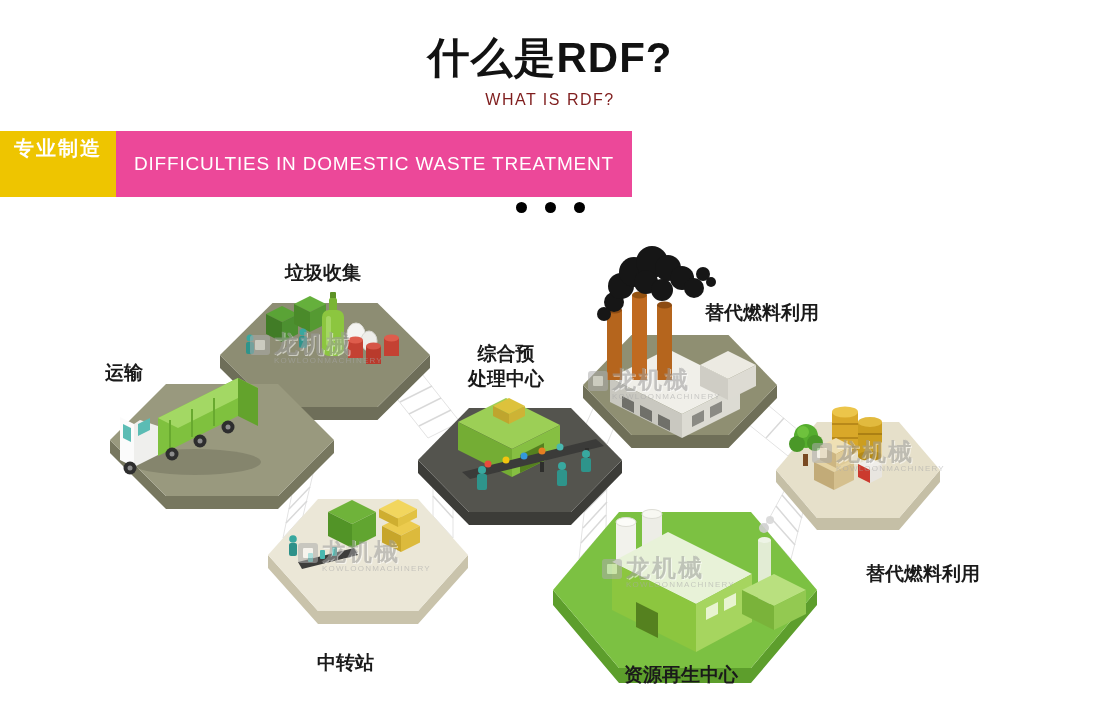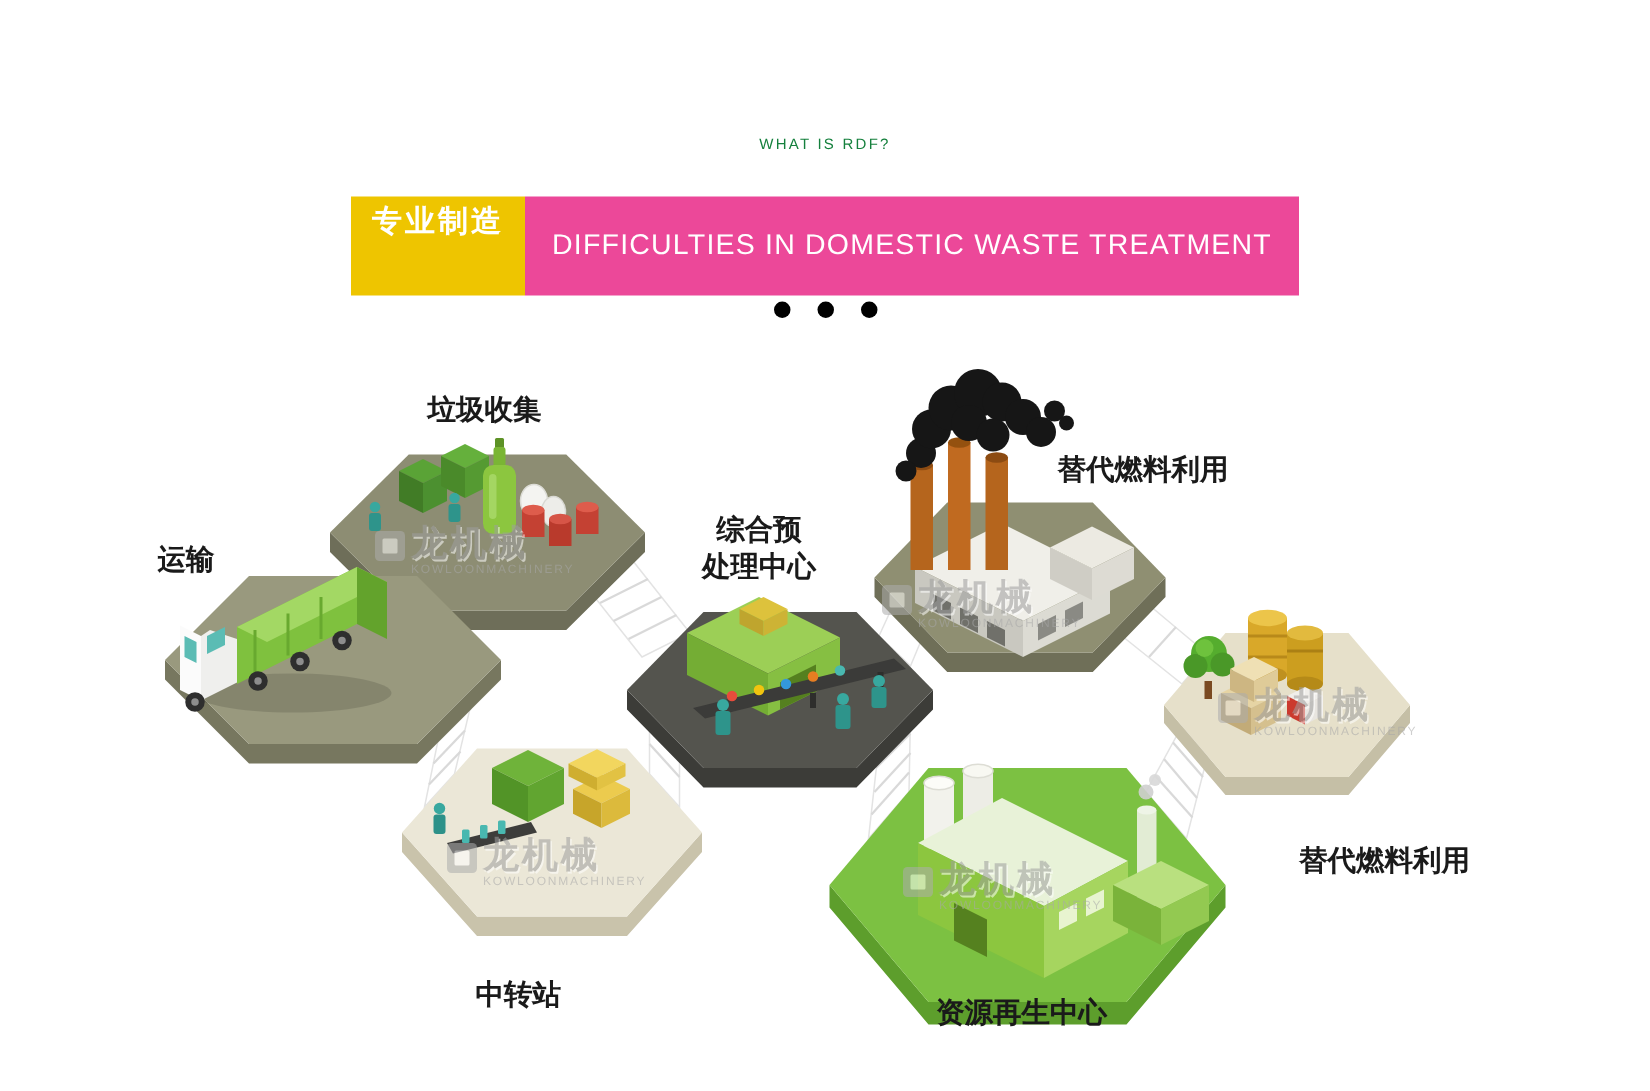--- a/index.html
+++ b/index.html
@@ -3,49 +3,50 @@
 <meta charset="utf-8">
 <style>
   * { margin:0; padding:0; box-sizing:border-box; }
   html,body { background:#fff; }
   body { font-family:"Liberation Sans", sans-serif; }
   .page { position:relative; width:1100px; height:727px; background:#fff; overflow:hidden; }
 
   .title { position:absolute; top:30px; left:0; width:100%; text-align:center;
            font-size:42px; font-weight:700; color:#121212; letter-spacing:1px; }
   .subtitle { position:absolute; top:91px; left:0; width:100%; text-align:center;
-              font-size:10px; color:#15803d; letter-spacing:1.5px; }
-
-  .banner { position:absolute; top:131px; left:0; width:100%; display:flex; justify-content:center; }
+              font-size:16px; color:#7f1d1d; letter-spacing:1.5px; }
+
+  .banner { position:absolute; top:131px; left:0; width:100%; display:flex; }
   .banner-badge { background:#eec500; color:#fff; font-size:20px; font-weight:700;
                   padding:5px 14px; letter-spacing:2px; line-height:24px; }
   .banner-bar { background:#ec4899; color:#fff; font-size:19px; font-weight:400;
                 padding:22px 18px; letter-spacing:.8px; line-height:22px; }
 
   .dots { position:absolute; top:199px; left:0; width:100%; text-align:center; }
   .dot { display:inline-block; width:11px; height:11px; border-radius:50%; background:#000; margin:0 9px; }
 
   .diagram { position:absolute; top:210px; left:0; width:1100px; height:517px; }
   .diagram svg { position:absolute; top:0; left:0; }
 
   .dlabel { position:absolute; font-size:19px; font-weight:700; color:#1a1a1a; white-space:nowrap; }
   .dlabel.center { text-align:center; line-height:25px;margin-top:16px; }
 
-  .watermark { position:absolute; display:flex; align-items:flex-start; gap:4px; opacity:.55;margin-top:19px; }
+  .watermark { position:absolute; display:flex; align-items:flex-start; gap:4px; opacity:.55; }
   .wm-logo { width:20px; height:20px; background:#adadad; border-radius:3px; position:relative; flex:0 0 auto; margin-top:3px; }
   .wm-logo::after { content:""; position:absolute; left:5px; top:5px; width:10px; height:10px; background:#fff; border-radius:1px; }
   .wm-text { color:#9f9f9f; font-weight:700; font-size:24px; line-height:24px; letter-spacing:2px;
              text-shadow:1px 1px 0 #fff; }
   .wm-sub { color:#a8a8a8; font-size:8px; letter-spacing:1.2px; line-height:10px;text-align:center; }
 </style>
 </head>
 <body>
 
 <div class="page">
 
+  <h1 class="title">什么是RDF?</h1>
   <div class="subtitle">WHAT IS RDF?</div>
 
   <div class="banner">
     <span class="banner-badge">专业制造</span>
     <span class="banner-bar">DIFFICULTIES IN DOMESTIC WASTE TREATMENT</span>
   </div>
 
   <div class="dots">
     <span class="dot"></span><span class="dot"></span><span class="dot"></span>
   </div>

